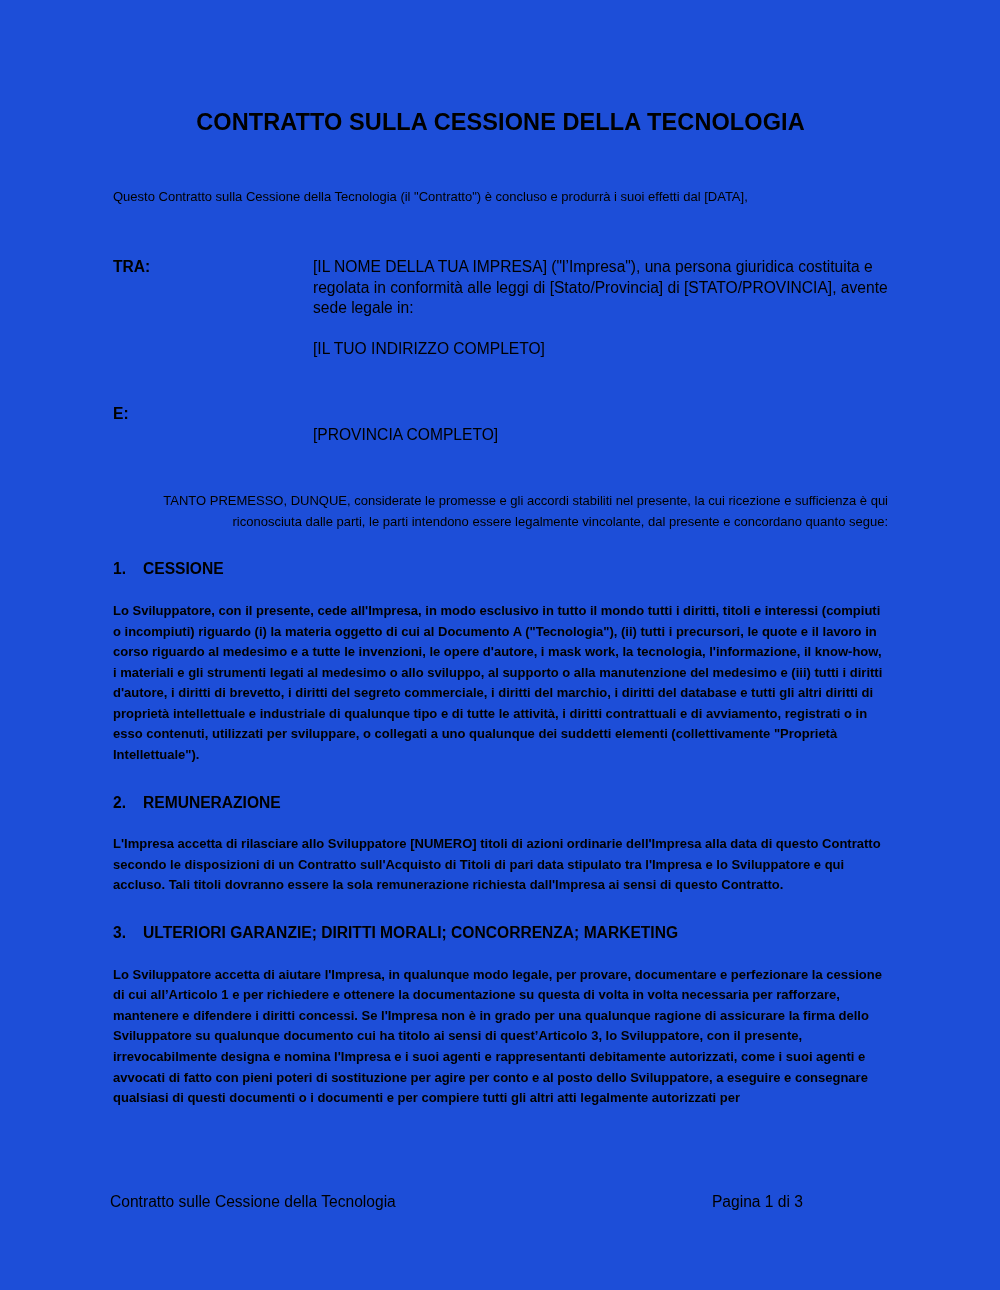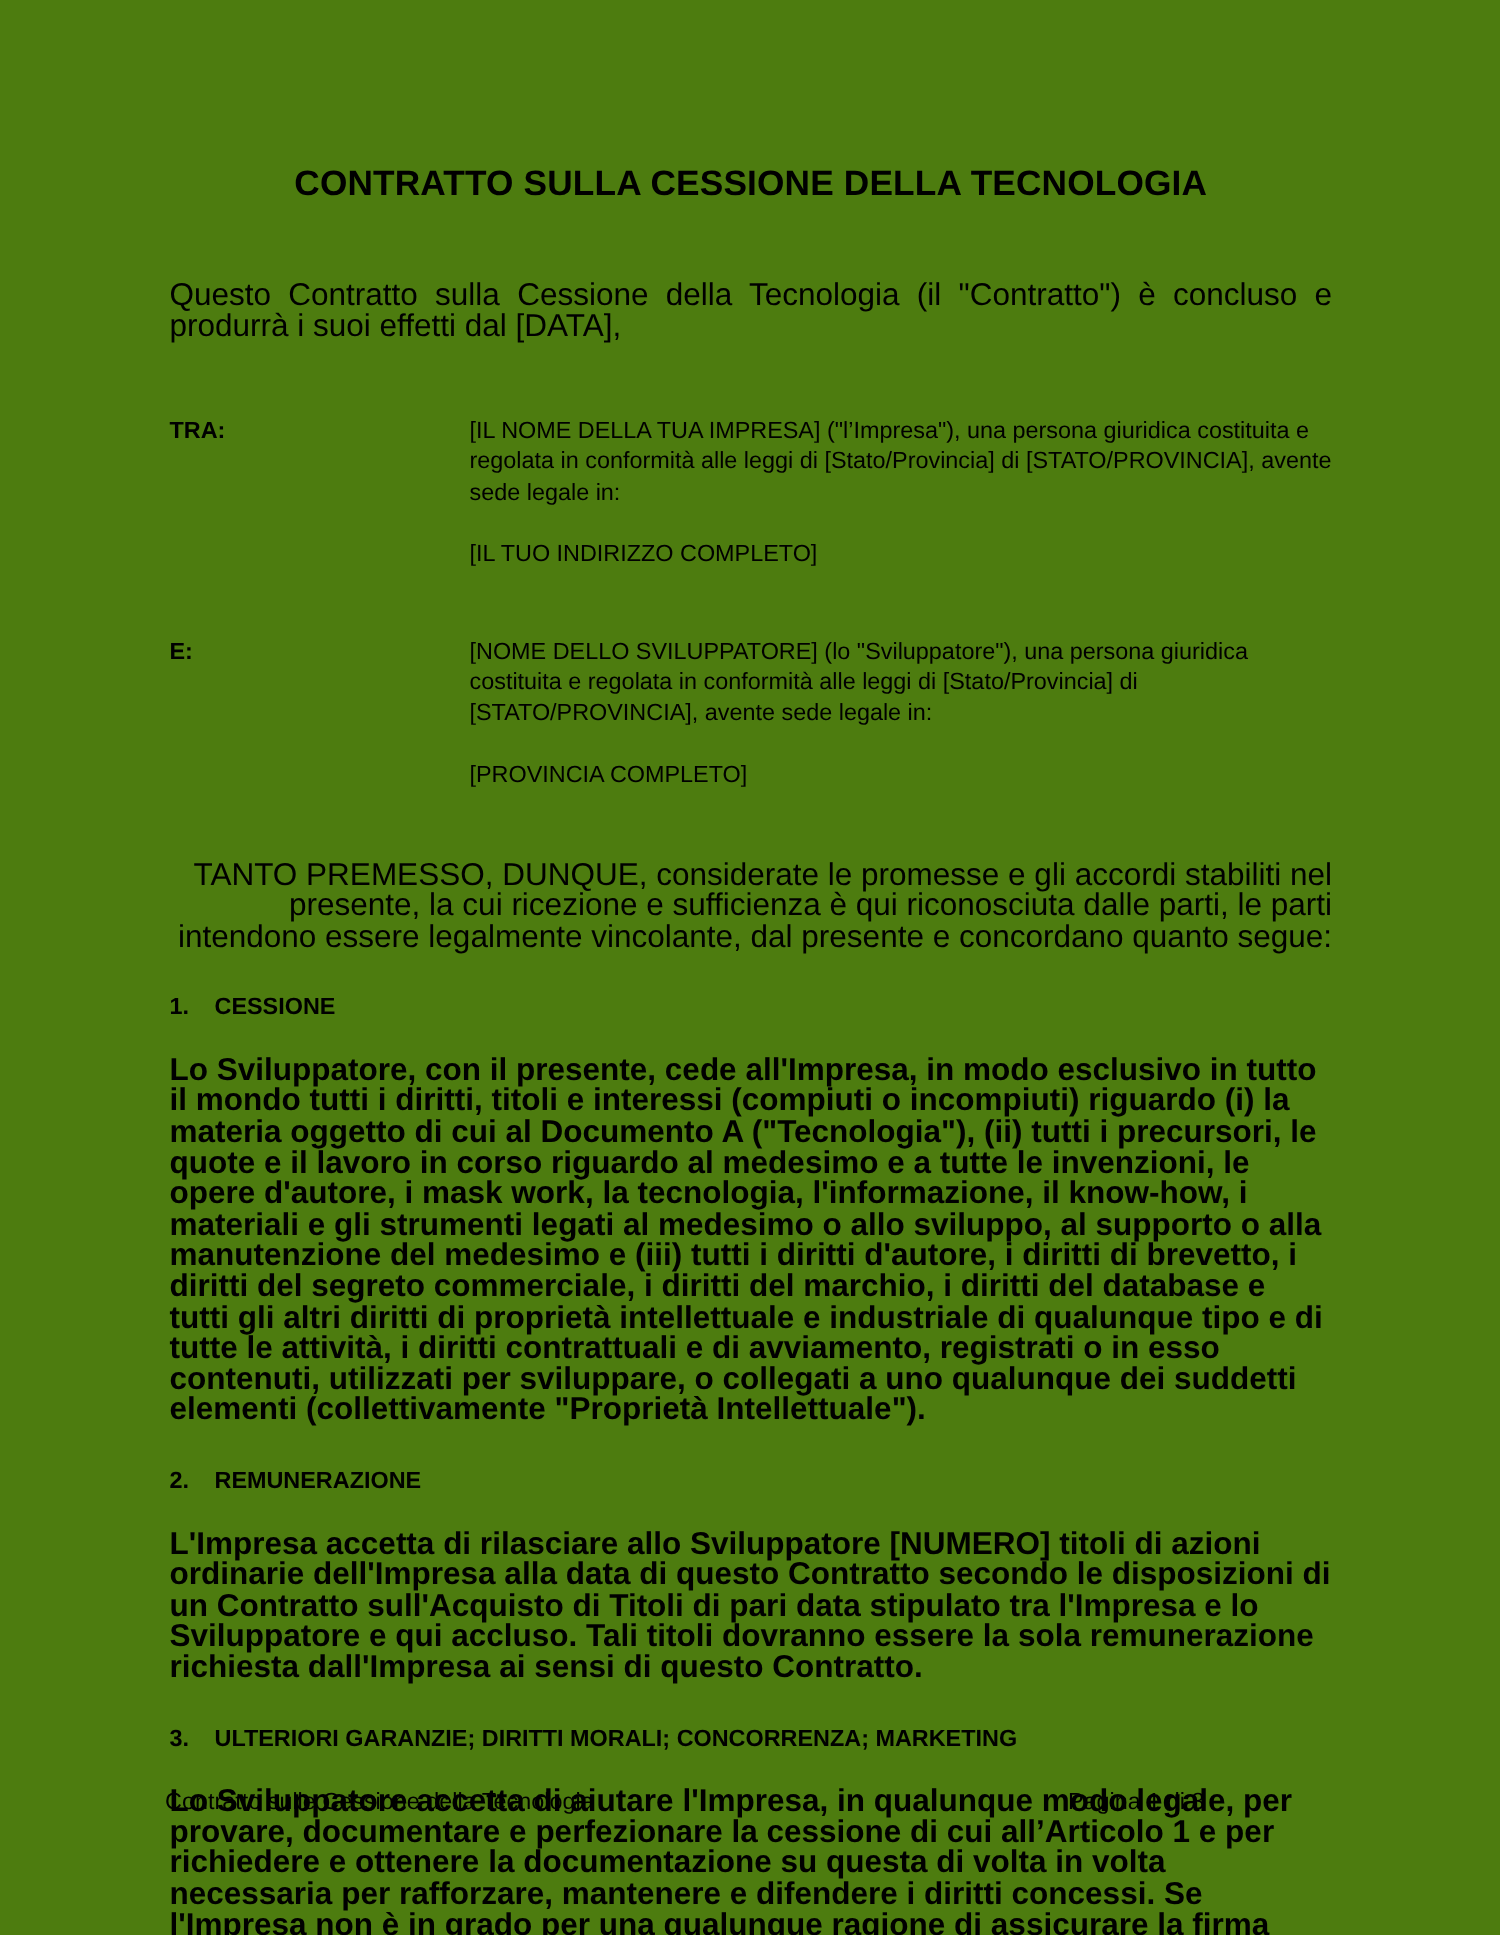--- a/index.html
+++ b/index.html
@@ -9,21 +9,21 @@
     background: #ffffff;
   }
   body {
     font-family: "Liberation Sans", sans-serif;
     color: #000000;
   }
   .page {
     position: relative;
     width: 1000px;
     height: 1290px;
-    background: #4d7c0f;
+    background: #1d4ed8;
     box-sizing: border-box;
     padding: 0;
     overflow: hidden;
   }
   .content {
     position: absolute;
     left: 113px;
     top: 0;
     width: 775px;
   }
@@ -34,21 +34,21 @@
     font-weight: bold;
     text-align: center;
     letter-spacing: 0.1px;
     margin: 0;
     padding-top: 108px;
     line-height: 1.25;
   }
 
   
   .para {
-    font-size: 21px;
+    font-size: 13px;
     line-height: 20.6px;
     margin: 0;
     text-align: left;
   }
   .para.justify {
     text-align: justify;
     text-justify: inter-word;
   }
 
   .intro {
@@ -131,21 +131,20 @@
       <div class="party-label">TRA:</div>
       <div class="party-body">
         <div>[IL NOME DELLA TUA IMPRESA] ("l’Impresa"), una persona giuridica costituita e regolata in conformità alle leggi di [Stato/Provincia] di [STATO/PROVINCIA], avente sede legale in:</div>
         <div class="addr">[IL TUO INDIRIZZO COMPLETO]</div>
       </div>
     </div>
 
     <div class="party-row e-block">
       <div class="party-label">E:</div>
       <div class="party-body">
-        <div>[NOME DELLO SVILUPPATORE] (lo "Sviluppatore"), una persona giuridica costituita e regolata in conformità alle leggi di [Stato/Provincia] di [STATO/PROVINCIA], avente sede legale in:</div>
         <div class="addr">[PROVINCIA COMPLETO]</div>
       </div>
     </div>
 
     <p class="para premise">TANTO PREMESSO, DUNQUE, considerate le promesse e gli accordi stabiliti nel presente, la cui ricezione e sufficienza è qui riconosciuta dalle parti, le parti intendono essere legalmente vincolante, dal presente e concordano quanto segue:</p>
 
     <div class="section-heading">
       <span class="num">1.</span>
       <span class="heading-text">CESSIONE</span>
     </div>

